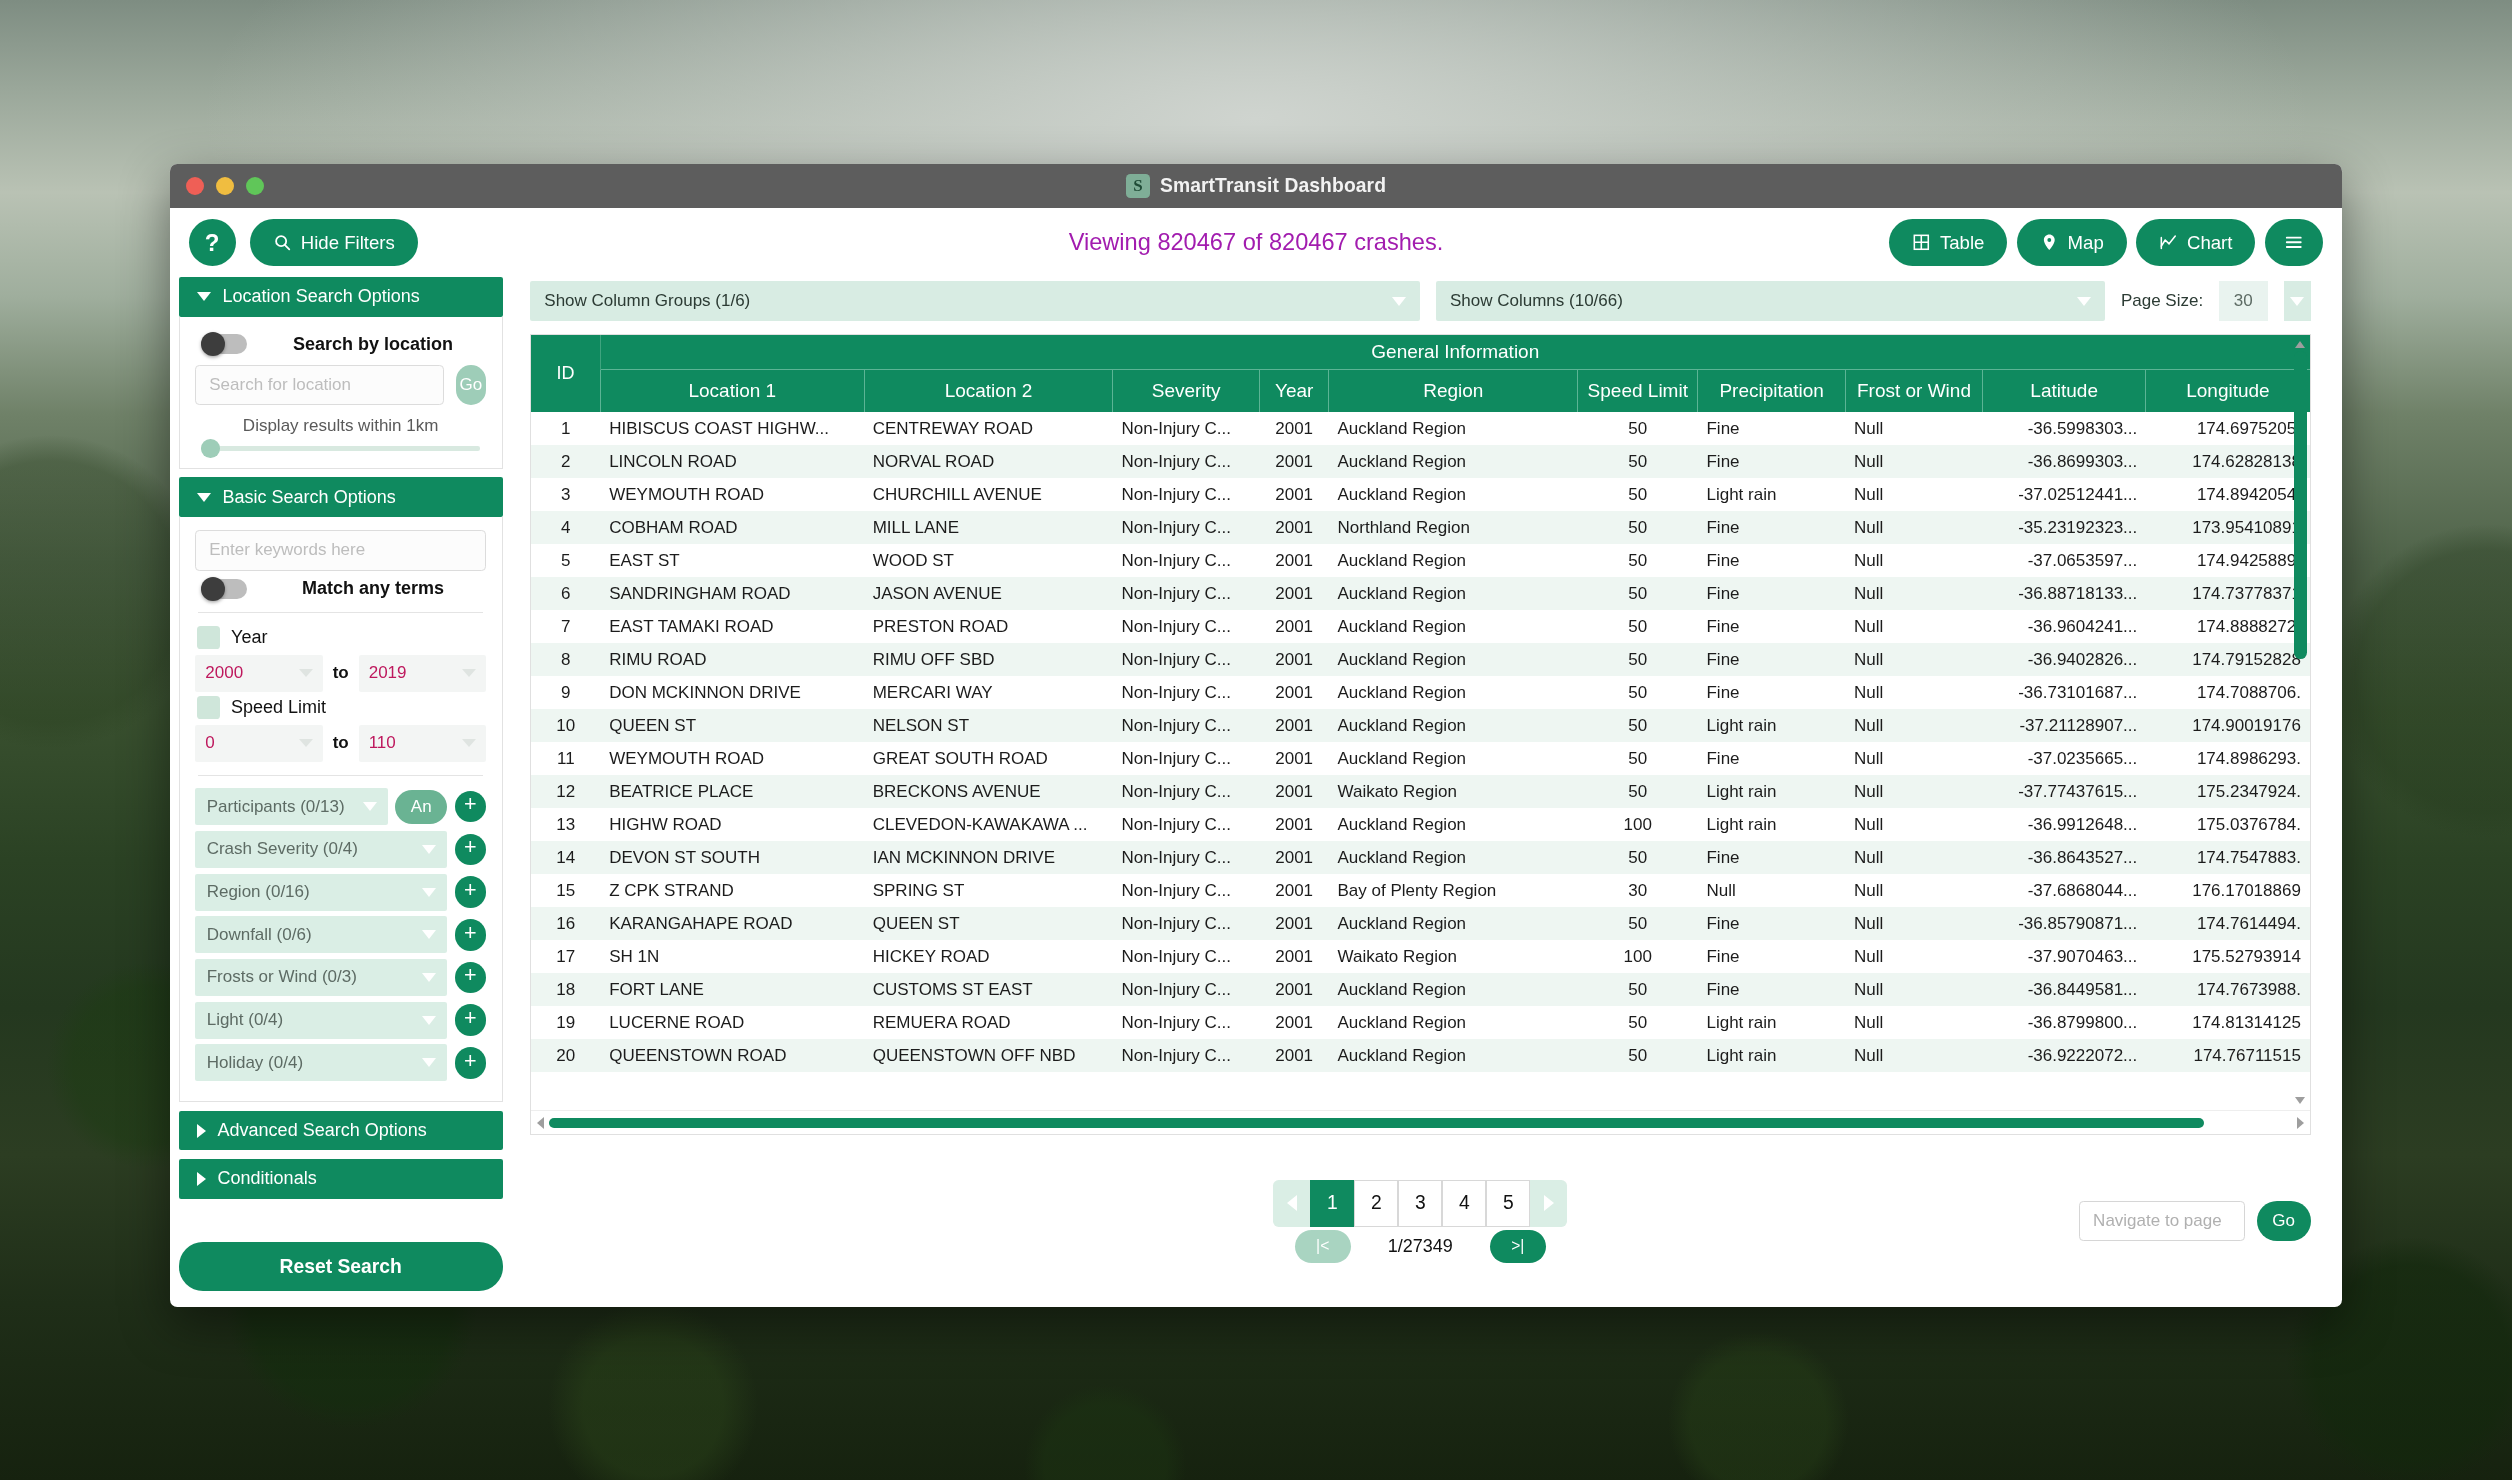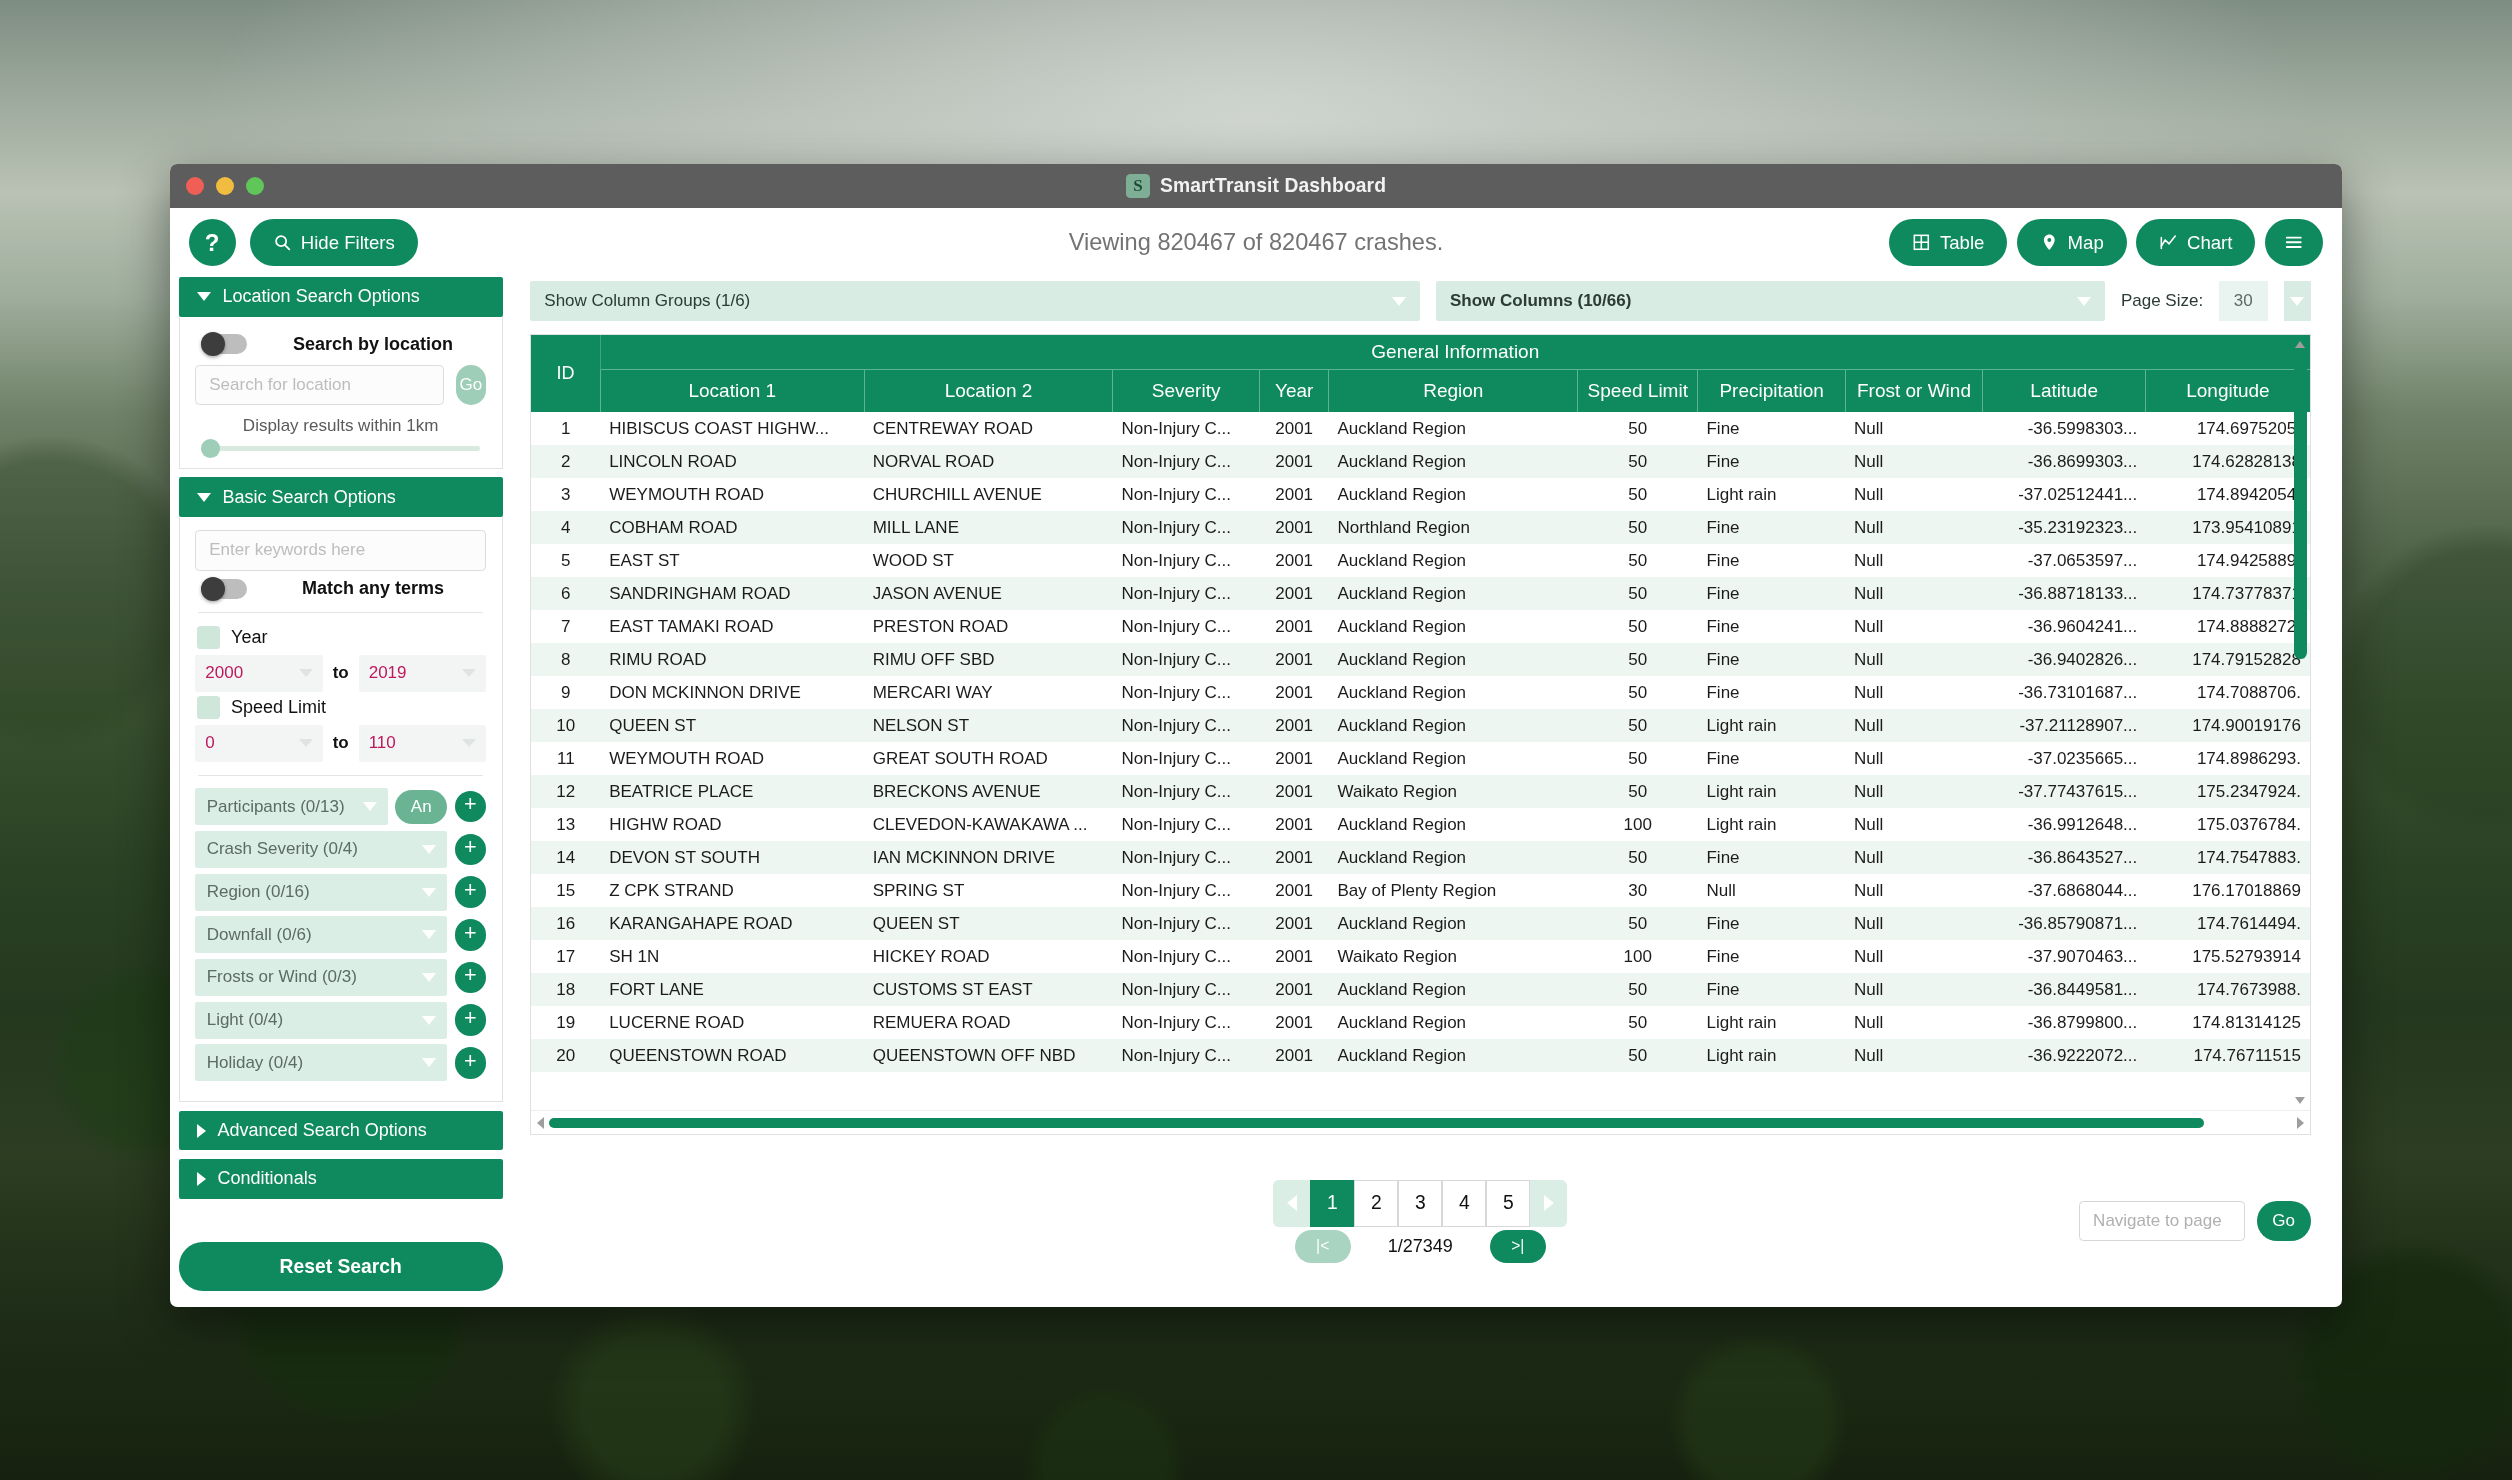--- a/index.html
+++ b/index.html
@@ -78,21 +78,21 @@
   }
   .btn-pill {
     height: 47px; border-radius: 24px; background: #0f8a5f; color: #fff;
     display: flex; align-items: center; justify-content: center; gap: 9.3px;
     padding: 0 23px; font-size: 18.6px; border: none; cursor: pointer;
     white-space: nowrap;
   }
   .tb-left { display: flex; align-items: center; gap: 14.3px; }
   .headline {
     position: absolute; left: 0; right: 0; text-align: center;
-    font-size: 23.6px; color: #737373; pointer-events: none;
+    font-size: 23.6px; color: #a21caf; pointer-events: none;
   }
   .tb-right { margin-left: auto; display: flex; align-items: center; gap: 9.3px; z-index: 2; }
   .icon-svg { display: block; }
 
   
   .body-split { flex: 1; display: flex; min-height: 0; }
 
   
   .sidebar {
     width: 347px; flex: none; padding: 0 14.3px 0 8.6px;
@@ -171,21 +171,21 @@
   }
 
   
   .main { flex: 1; min-width: 0; display: flex; flex-direction: column; padding: 0 31.5px 0 13px; }
   .col-controls { display: flex; align-items: center; gap: 15.7px; padding: 4.3px 0 13px 0; }
   .col-drop {
     height: 40px; background: #d8ece3; border-radius: 2.1px; display: flex; align-items: center;
     padding: 0 14.3px; font-size: 17px; color: #2c3b34; cursor: pointer;
   }
   .cd1 { width: 890px; flex: none; }
-  .cd2 { flex: 1; font-weight: bold; }
+  .cd2 { flex: 1; }
   .cdrop-caret { width:0;height:0;border-left:7.9px solid transparent;border-right:7.9px solid transparent;border-top:9.3px solid #ffffff; margin-left:auto; }
   .pagesize-label { font-size: 17px; color: #2c3b34; white-space: nowrap; }
   .pagesize-box {
     height: 40px; min-width: 49px; background: #e9f3ef; display: flex; align-items: center;
     justify-content: center; font-size: 17px; color: #5d6b64; padding: 0 10px;
   }
   .pagesize-caret-box {
     height: 40px; width: 27px; background: #d8ece3; display: flex; align-items: center; justify-content: center; cursor: pointer;
   }
 

